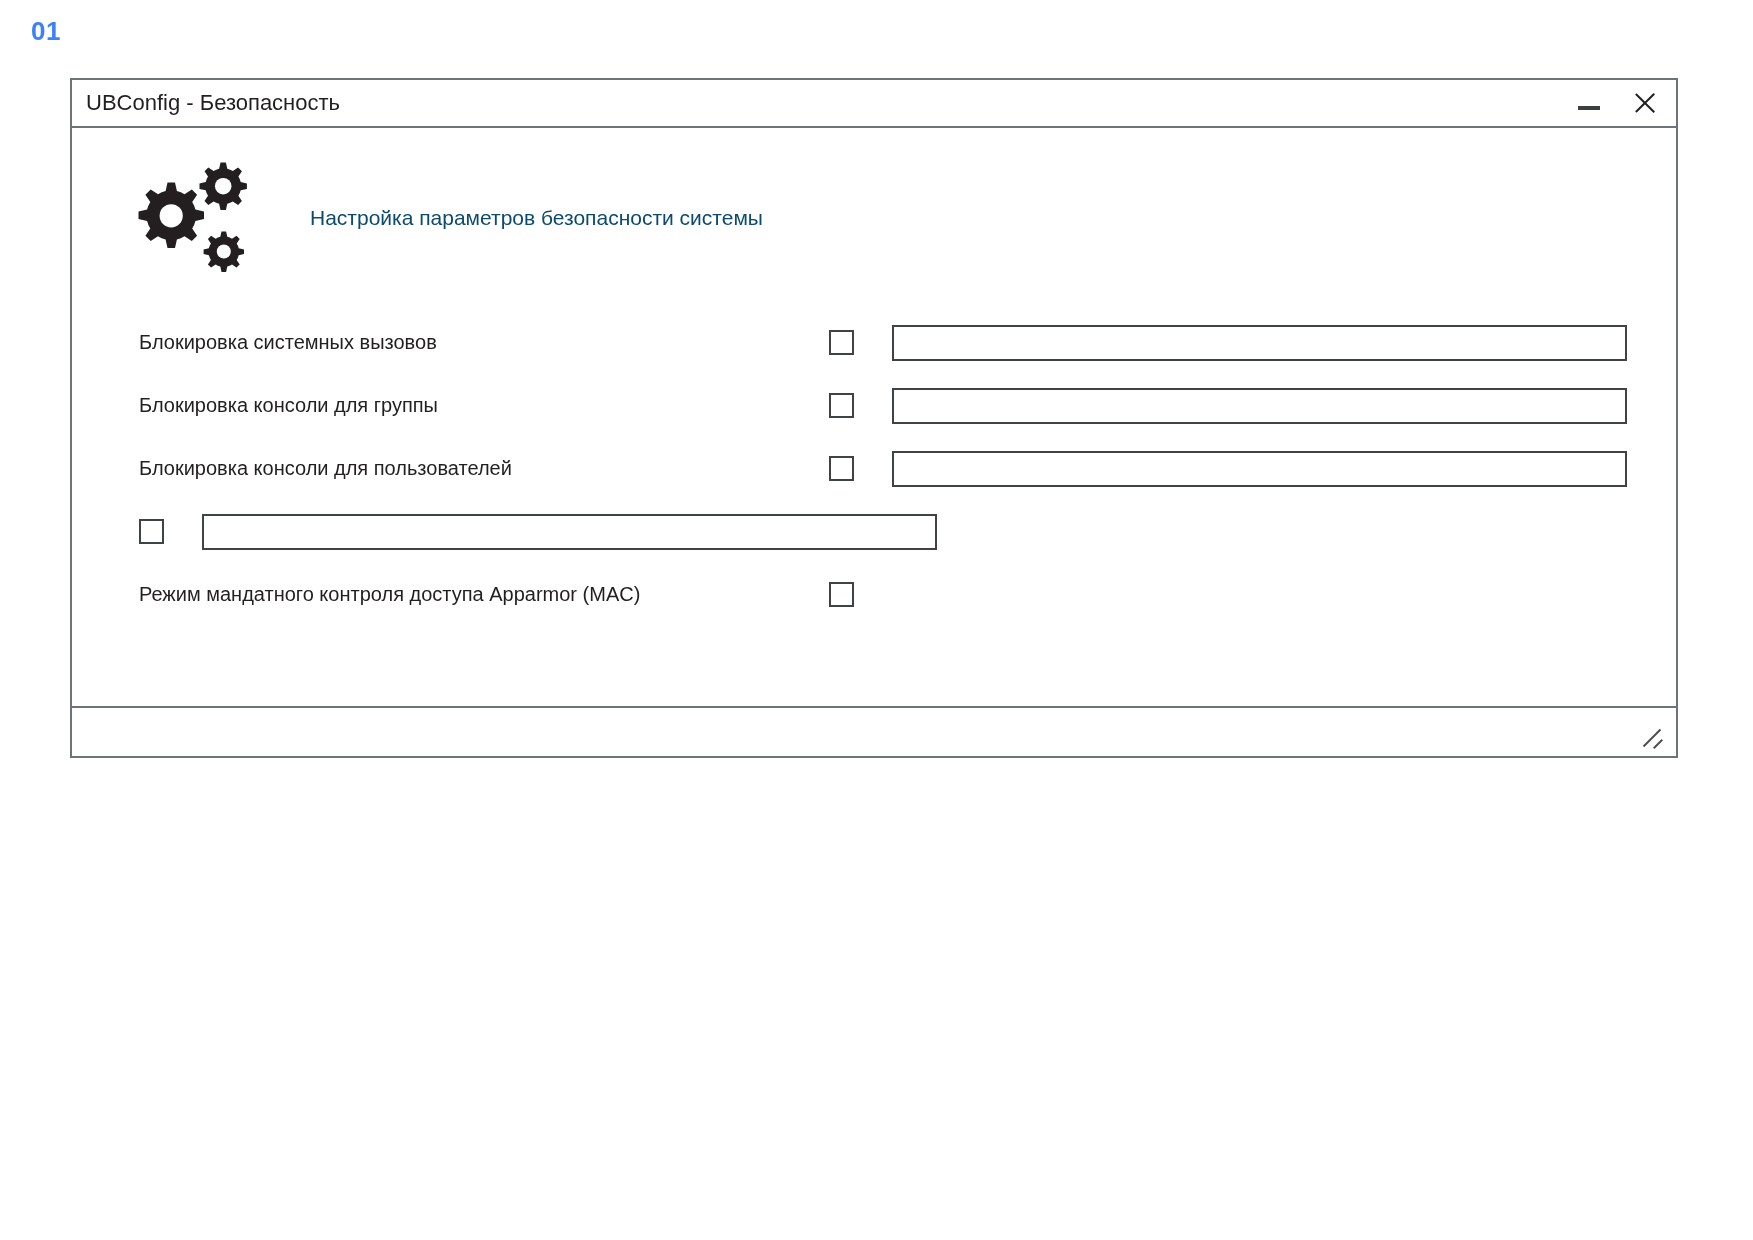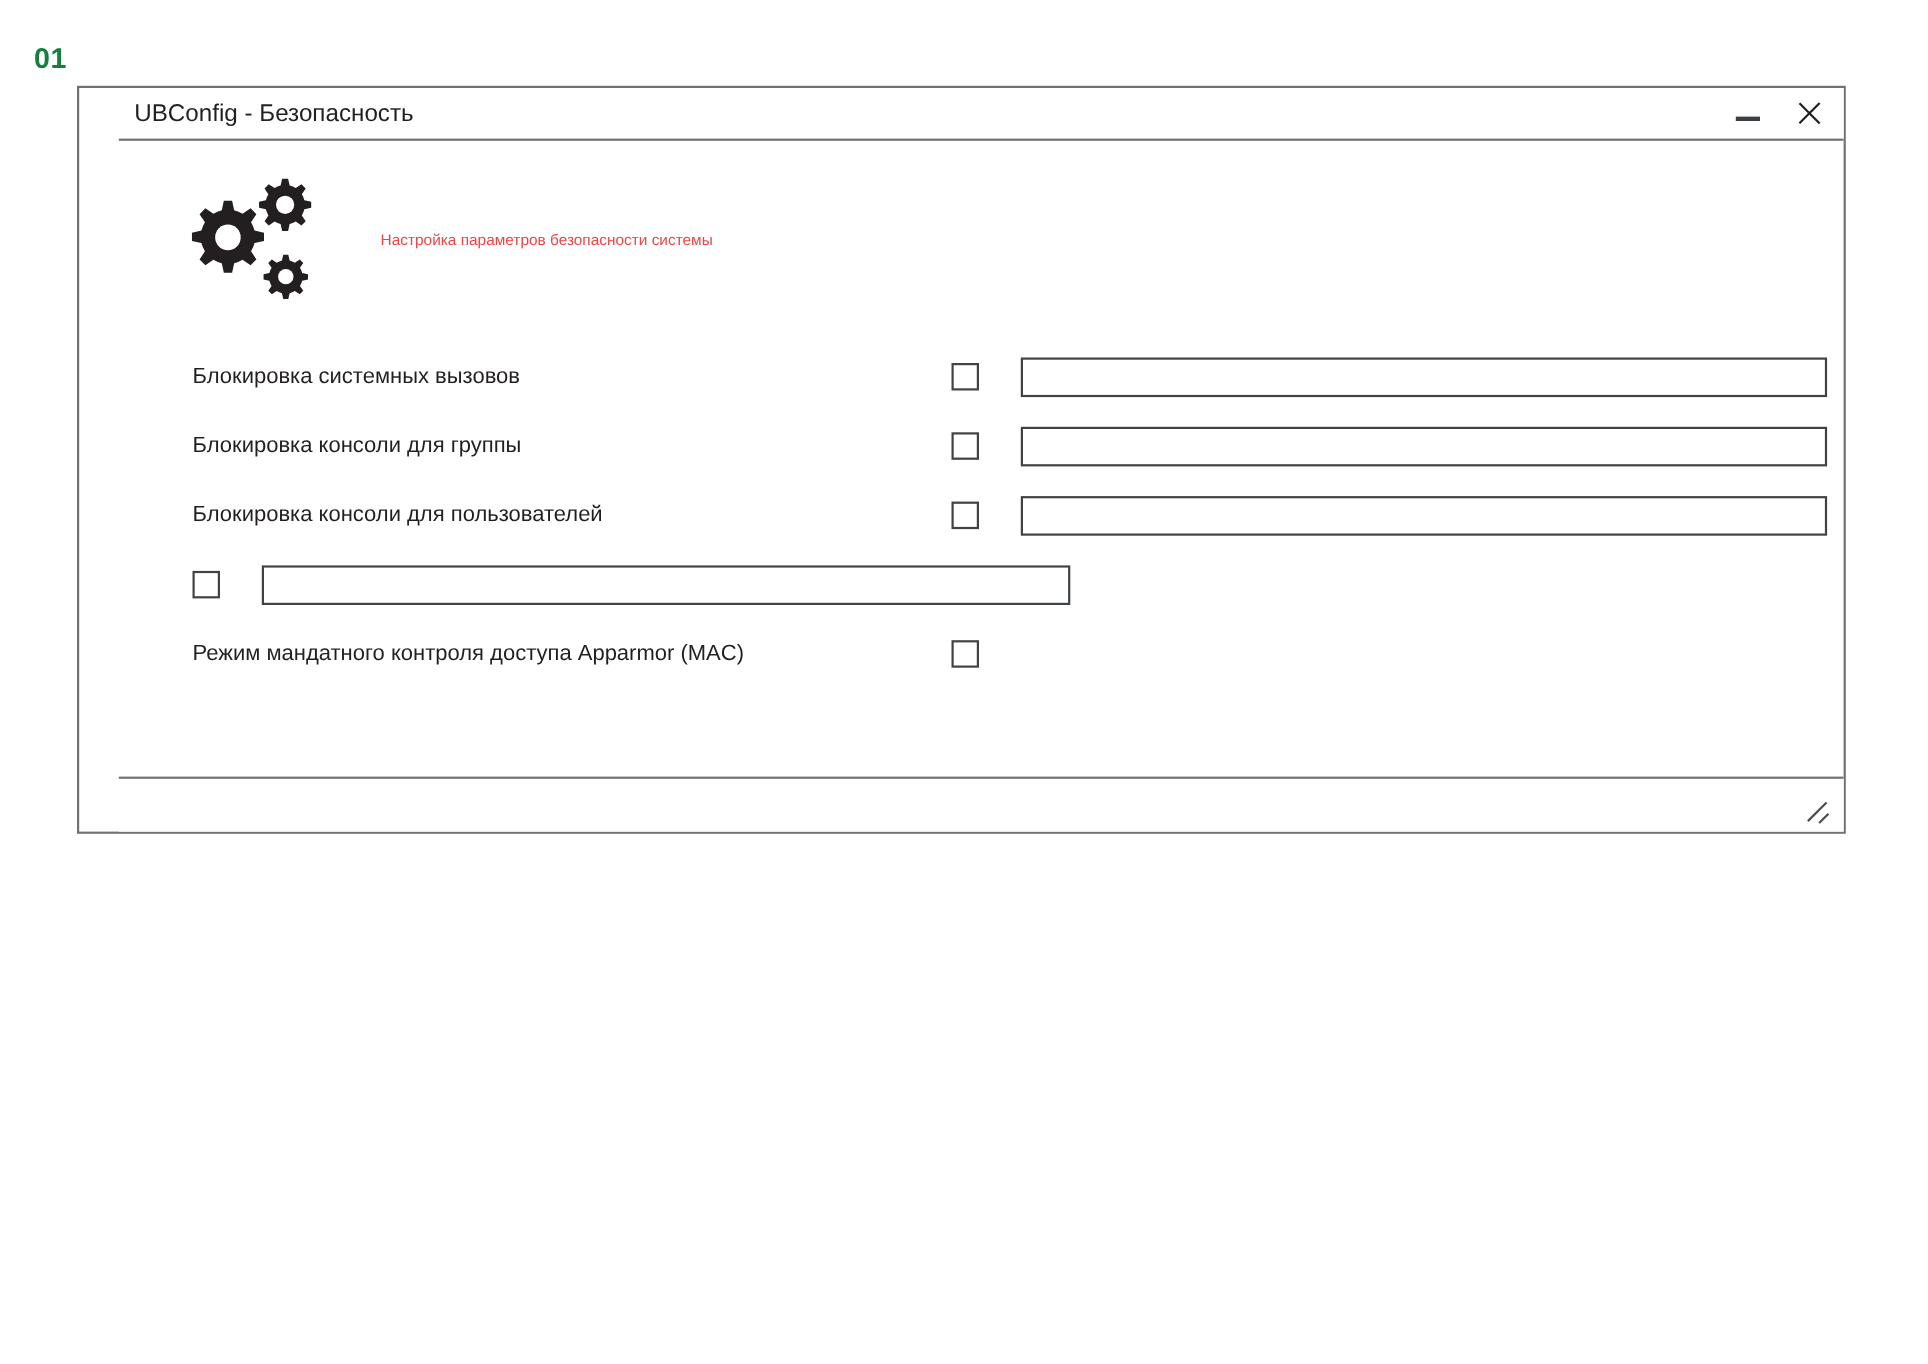--- a/index.html
+++ b/index.html
@@ -16,39 +16,38 @@
     position: relative;
     width: 1753px;
     height: 1240px;
     background: #ffffff;
     overflow: hidden;
   }
 
   .page-number {
     position: absolute;
     left: 31px;
-    top: 38px;
+    top: 16px;
     font-size: 26px;
     font-weight: bold;
-    color: #15803d;
+    color: #3b82f6;
     letter-spacing: 0.5px;
   }
 
   .window {
     position: absolute;
     left: 70px;
     top: 78px;
     width: 1608px;
     height: 680px;
     border: 2px solid #6e7377;
     background: #ffffff;
     box-sizing: border-box;
     display: flex;
     flex-direction: column;
-    padding-left: 36px;
   }
 
   .titlebar {
     height: 48px;
     flex: 0 0 48px;
     border-bottom: 2px solid #6e7377;
     display: flex;
     align-items: center;
     justify-content: space-between;
     padding: 0 18px 0 14px;
@@ -114,22 +113,22 @@
 
   .gears {
     width: 130px;
     height: 125px;
     flex: 0 0 130px;
     position: relative;
     margin-left: 5px;
   }
 
   .header-caption {
-    font-size: 14px;
-    color: #ef4444;
+    font-size: 21px;
+    color: #0c4a6e;
     margin-left: 58px;
     white-space: nowrap;
   }
 
   .settings-list {
     padding: 18px 0 0 0;
     margin: 15px;
   }
 
   .setting-row {

